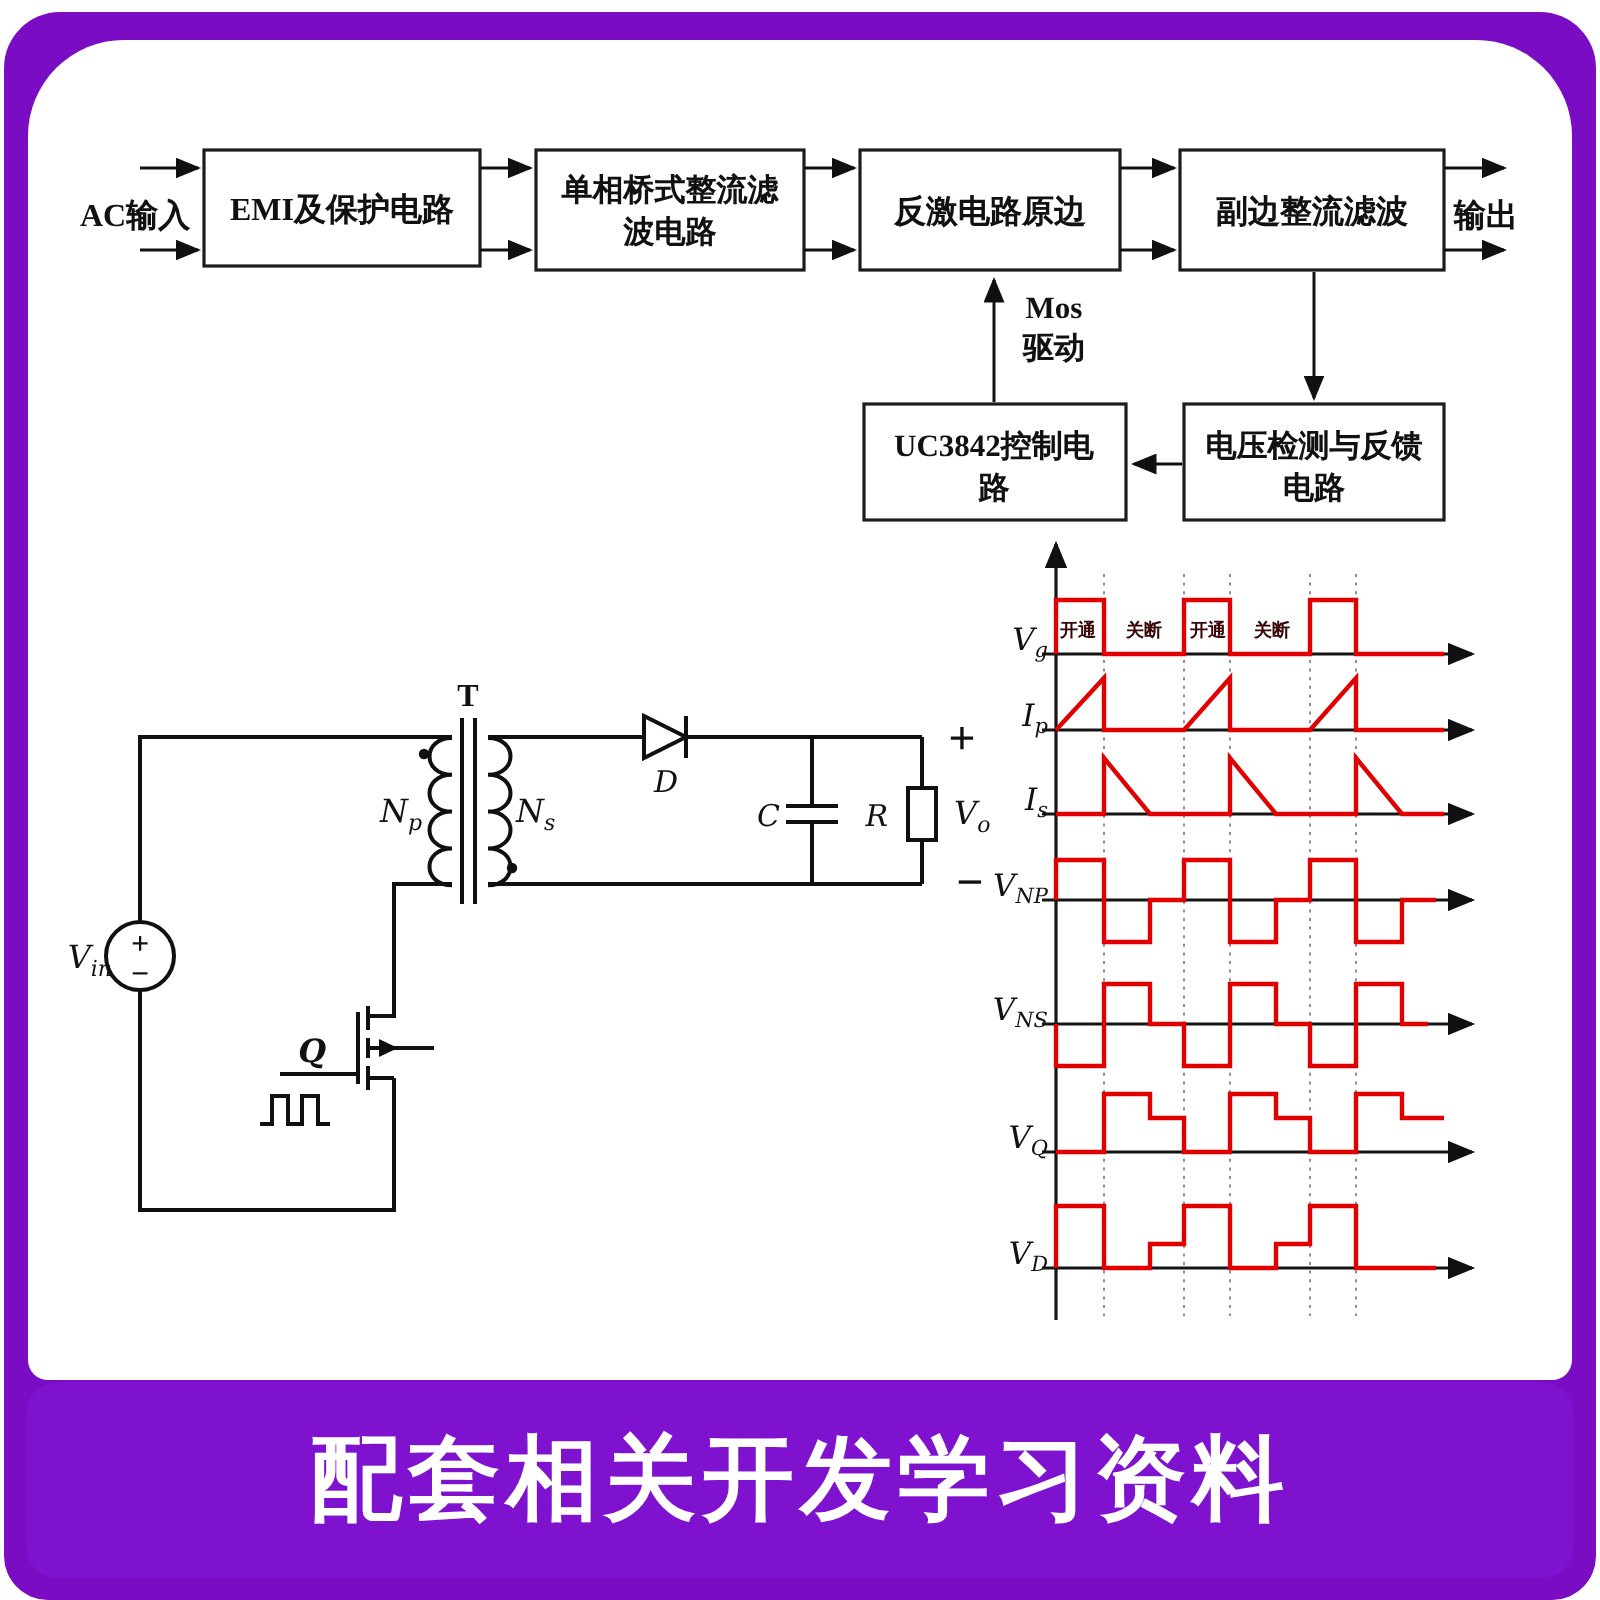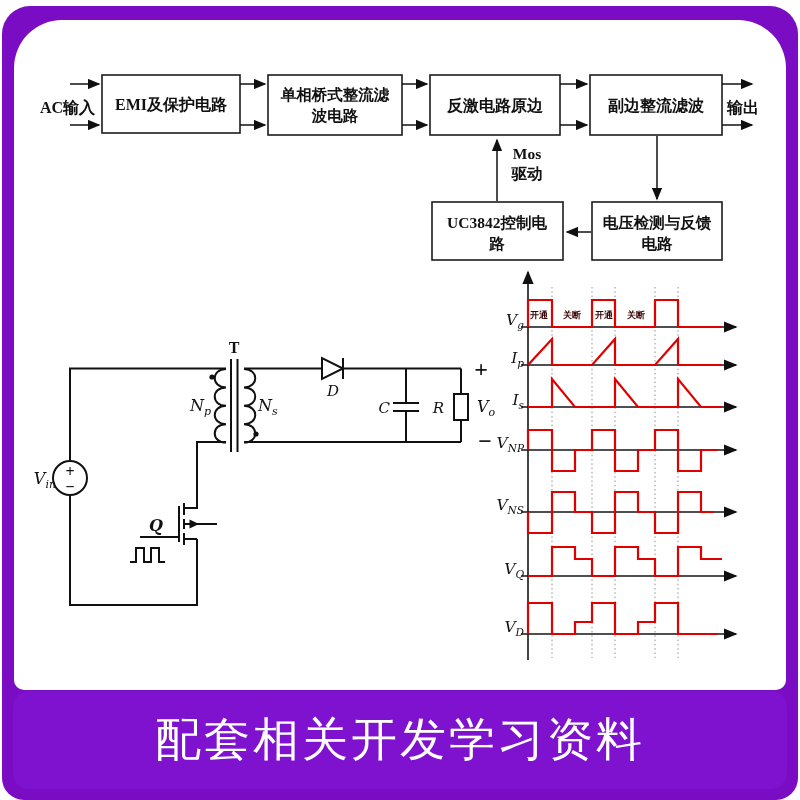--- a/index.html
+++ b/index.html
@@ -4,21 +4,21 @@
 <style>
   html,body{margin:0;padding:0;}
   body{width:800px;height:800px;position:relative;background:#ffffff;overflow:hidden;
        font-family:"Liberation Sans",sans-serif;}
   #frame-layer{position:absolute;left:2px;top:6px;width:796px;height:794px;
        border-radius:28px 28px 22px 22px;}
   #content-layer{position:absolute;left:14px;top:20px;width:772px;height:670px;
        background:#ffffff;border-radius:48px 48px 10px 10px;}
   #title-band{position:absolute;left:13px;top:691px;width:774px;height:98px;
        border-radius:16px;display:flex;align-items:center;justify-content:center;}
-  #title-band .title{color:#ffffff;font-weight:normal;font-size:46px;letter-spacing:3px;
+  #title-band .title{color:#ffffff;font-weight:bold;font-size:46px;letter-spacing:3px;
        font-family:"Liberation Sans",sans-serif;}
   svg{position:absolute;left:0;top:0;}
   .blk{fill:#ffffff;stroke:#1c1c1c;stroke-width:1.6;}
   .wire{stroke:#101010;stroke-width:2;fill:none;}
   .thin{stroke:#101010;stroke-width:1.5;fill:none;}
   .boxtxt{font-family:"Liberation Serif",serif;font-weight:bold;font-size:16px;fill:#111;}
   .boxtxt2{font-family:"Liberation Serif",serif;font-weight:bold;font-size:15.5px;fill:#111;}
   .lbl-i{font-family:"DejaVu Serif",serif;font-style:italic;font-size:16px;fill:#111;}
   .lbl-i15{font-family:"DejaVu Serif",serif;font-style:italic;font-size:15px;fill:#111;}
   .sub{font-size:11px;}

